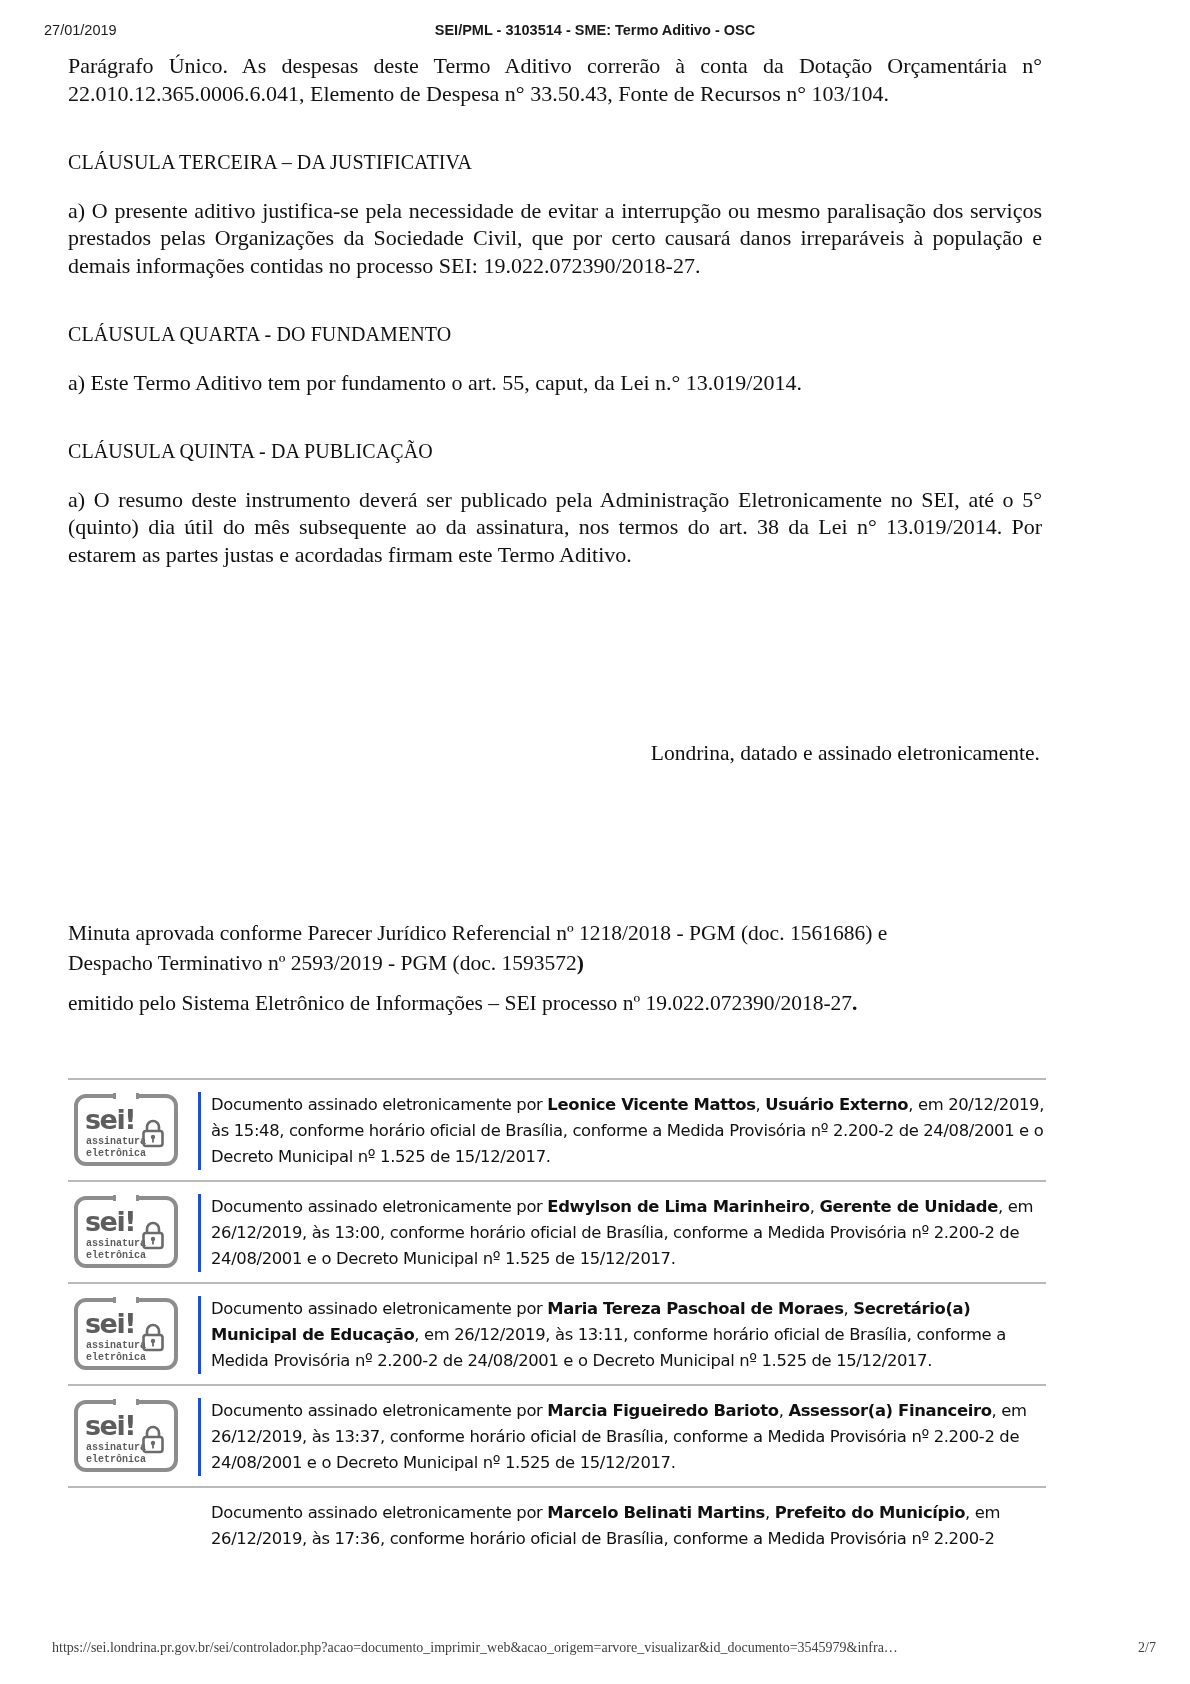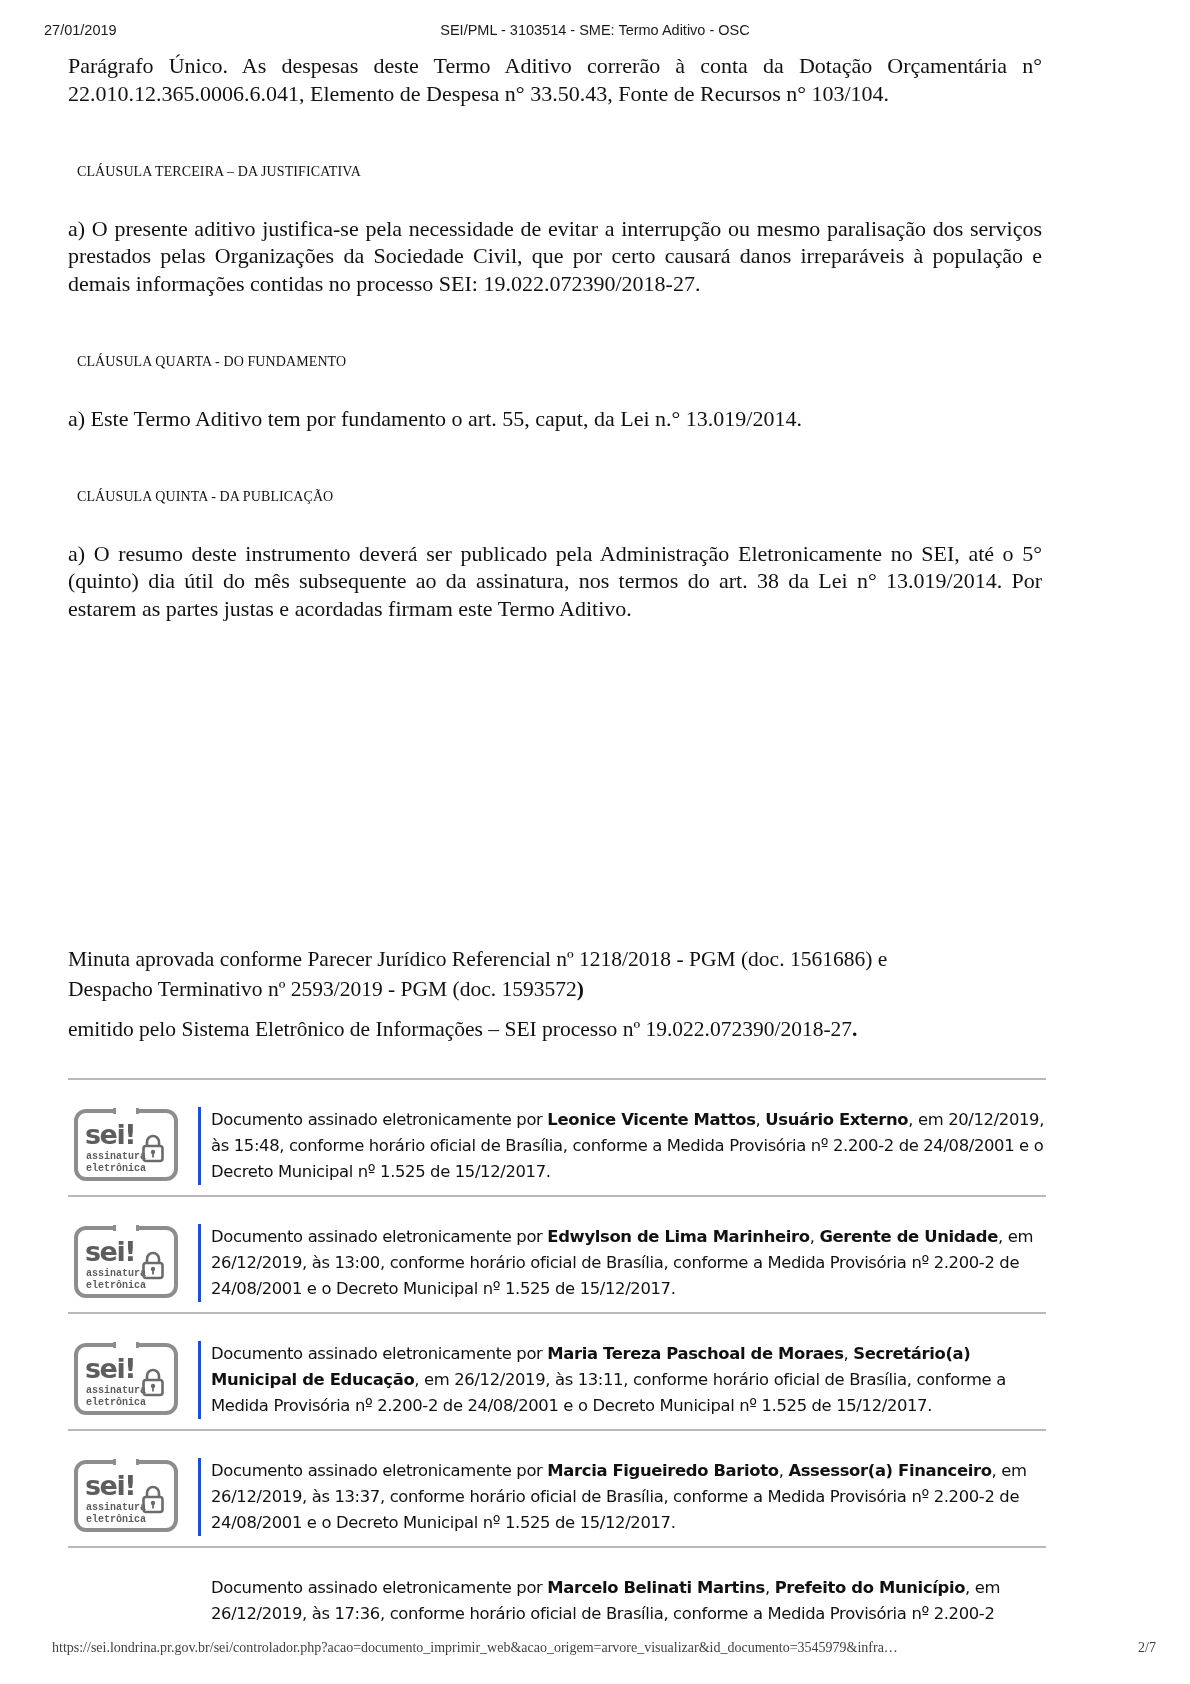--- a/index.html
+++ b/index.html
@@ -33,20 +33,21 @@
     top: 0;
     white-space: nowrap;
   }
   .print-header .ph-title {
     position: absolute;
     left: 0;
     top: 0;
     width: 1190px;
     text-align: center;
     white-space: nowrap;
+    font-weight: bold;
   }
 
   
   .doc {
     position: absolute;
     top: 52px;
     left: 68px;
     width: 974px;
   }
 
@@ -56,25 +57,25 @@
     line-height: 27.5px;
     text-align: justify;
     text-justify: inter-word;
     margin: 0 0 0 0;
     color: #111111;
   }
   .para.nojust { text-align: left; }
 
   .clause-heading {
     font-family: "Liberation Serif", serif;
-    font-size: 14px;
+    font-size: 20px;
     line-height: 27.5px;
     letter-spacing: 0.1px;
     color: #111111;
-    margin: 9px;
+    margin: 0;
   }
 
   .gap-sm { height: 20px; }
   .gap-lg { height: 42px; }
 
   .closing-line {
     font-family: "Liberation Serif", serif;
     font-size: 21.5px;
     line-height: 27.5px;
     text-align: right;
@@ -95,21 +96,21 @@
 
   
   .sig-area {
     position: absolute;
     top: 1078px;
     left: 68px;
     width: 978px;
   }
   .sig-block {
     border-top: 2px solid #b9b9b9;
-    padding: 27px 0 10px 0;
+    padding: 12px 0 10px 0;
     display: flex;
     align-items: flex-start;
   }
   .sig-logo {
     width: 118px;
     min-width: 118px;
     height: 74px;
     position: relative;
     margin-right: 12px;
     margin-top: 2px;
@@ -234,20 +235,21 @@
   <p class="para nojust">a) Este Termo Aditivo tem por fundamento o art. 55, caput, da Lei n.° 13.019/2014.</p>
 
   <div class="gap-lg"></div>
 
   <p class="clause-heading">CLÁUSULA QUINTA - DA PUBLICAÇÃO</p>
   <div class="gap-sm"></div>
   <p class="para">a) O resumo deste instrumento deverá ser publicado pela Administração Eletronicamente no SEI, até o 5° (quinto) dia útil do mês subsequente ao da assinatura, nos termos do art. 38 da Lei n° 13.019/2014. Por estarem as partes justas e acordadas firmam este Termo Aditivo.</p>
 
   <div style="height:172px"></div>
 
+  <p class="closing-line">Londrina, datado e assinado eletronicamente.</p>
 
   <div style="height:150px"></div>
 
   <p class="minuta">Minuta aprovada conforme Parecer Jurídico Referencial nº 1218/2018 - PGM (doc. 1561686) e</p>
   <p class="minuta"><span>Despacho Terminativo nº 2593/2019 - PGM (doc. 1593572</span><span class="b">)</span></p>
   <div style="height:10px"></div>
   <p class="minuta"><span>emitido pelo Sistema Eletrônico de Informações – SEI processo nº 19.022.072390/2018-27</span><span class="b">.</span></p>
 </div>
 
 <div class="sig-area">

